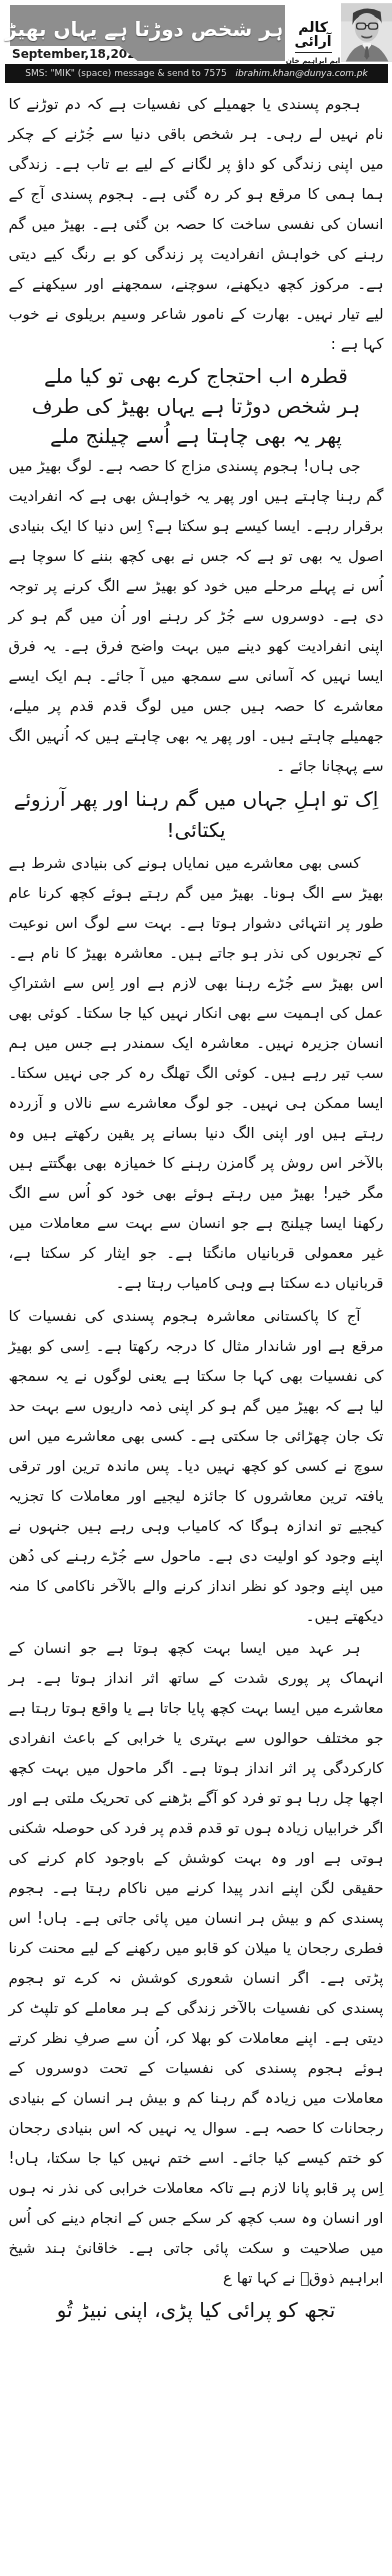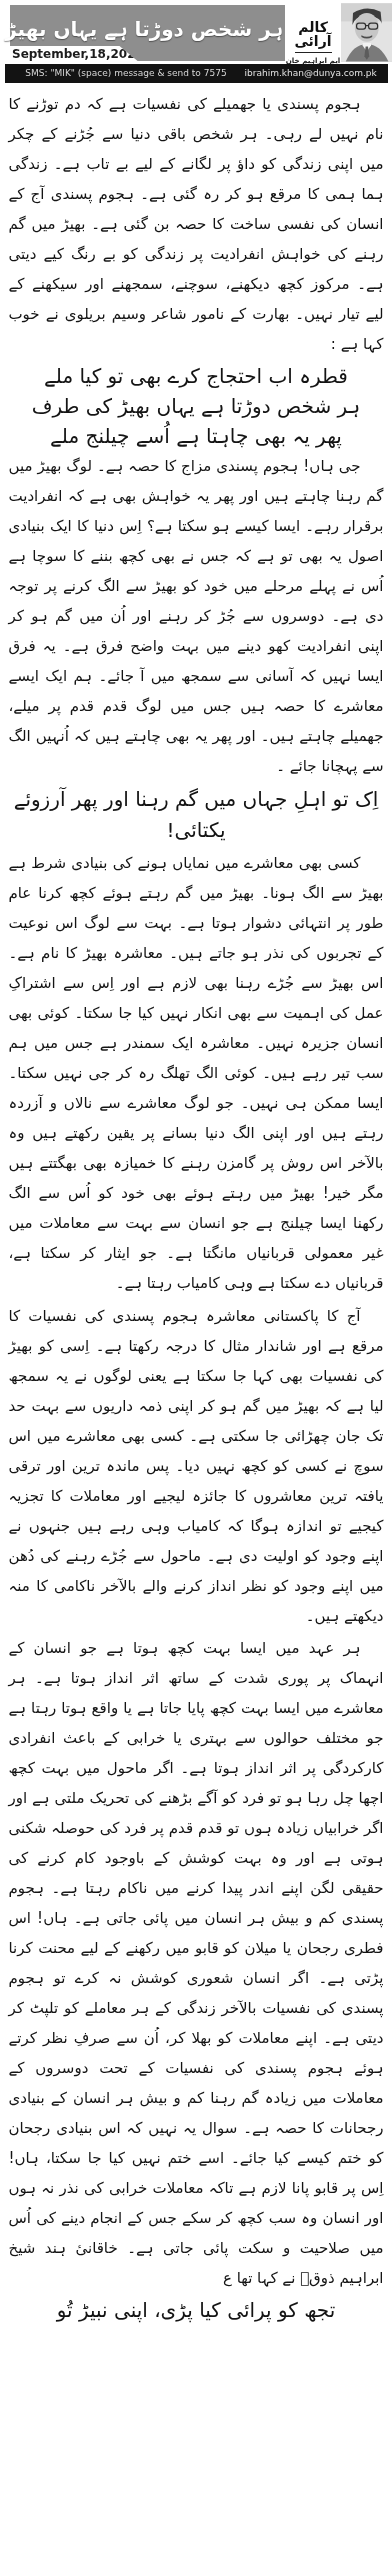--- a/index.html
+++ b/index.html
@@ -17,21 +17,21 @@
   .logo-rule{width:37px;height:1.2px;background:#222;margin:3.6px auto 2.4px;}
   .logo-author{font-size:7.2px;font-weight:bold;color:#222;}
   .photo{position:absolute;right:0;top:3px;width:51px;height:59px;background:#dcdcdc;}
   .datebox{position:absolute;left:4.8px;top:46px;width:128px;height:17px;background:#ffffff;
         clip-path:polygon(0 0,calc(100% - 20.5px) 0,100% 100%,0 100%);
         font-size:12px;font-weight:bold;color:#1c1c1c;line-height:16.3px;padding-left:7.2px;
         letter-spacing:0;}
   .smsbar{position:absolute;left:4.8px;top:64px;width:383px;height:18.7px;background:var(--bar,#131313);
         color:#d6d6d6;font-size:9px;line-height:18.7px;display:flex;justify-content:space-between;}
   .smsbar .sms{padding-left:20.5px;}
-  .smsbar .email{padding-right:11px;color:#e2e2e2;}
+  .smsbar .email{padding-right:20px;color:#e2e2e2;font-style:italic;}
 
   
   .article{position:absolute;left:8.5px;right:8.5px;top:89px;direction:rtl;color:#141414;}
   .para{margin:0 0 2.4px;font-size:15px;line-height:30px;text-align:justify;
         text-align-last:right;text-indent:23px;}
   .verse{margin:0;font-size:20px;line-height:30px;text-align:center;text-indent:0;
         font-weight:500;}
   .verse.standalone{line-height:31px;margin:1.2px 0 2.4px;}
 </style>
 </head>

